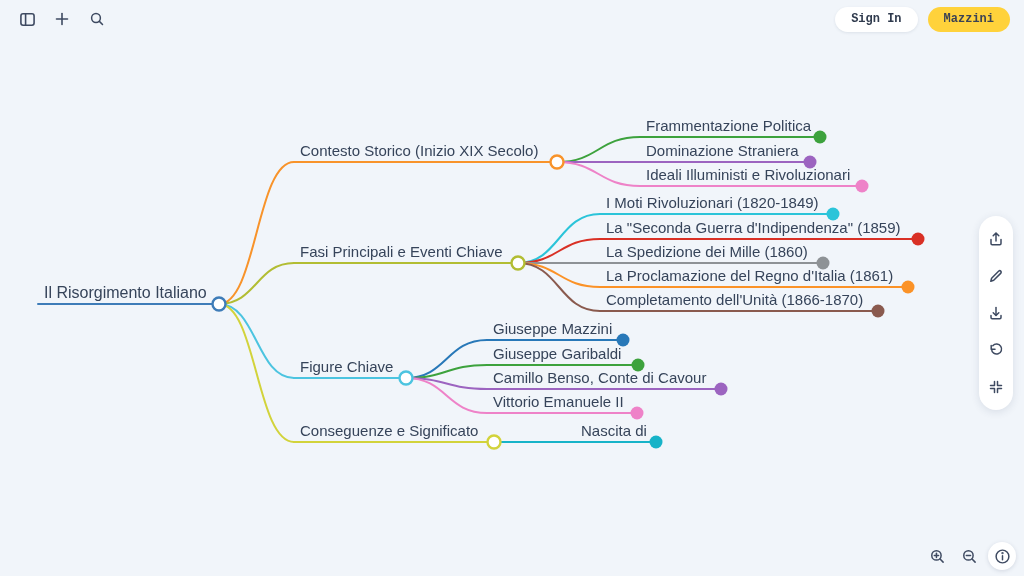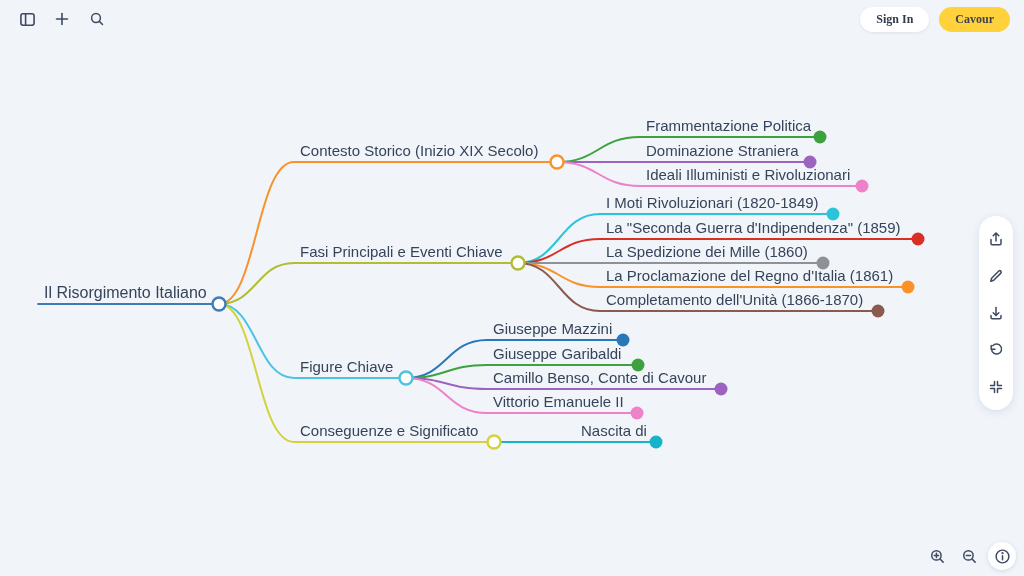--- a/index.html
+++ b/index.html
@@ -16,21 +16,21 @@
   }
   .topbar-left{display:flex;align-items:center;gap:9px;}
   .icon-btn{
     width:26px;height:26px;border:none;background:transparent;border-radius:6px;
     display:flex;align-items:center;justify-content:center;cursor:pointer;padding:0;
   }
   .icon-btn svg{display:block;}
   .topbar-right{display:flex;align-items:center;gap:10px;}
   .pill-btn{
     border:none;cursor:pointer;height:25px;padding:0 16px;border-radius:13px;
-    font-family:Liberation Serif, serif;font-size:12px;font-weight:bold;
+    font-family:Liberation Mono, monospace;font-size:12px;font-weight:bold;
     display:flex;align-items:center;justify-content:center;
   }
   .signin{background:#ffffff;color:#2f3a4d;box-shadow:0 1px 3px rgba(40,55,90,.10);}
   .upgrade{background:#ffd23b;color:#3b4254;}
   #mindmap-svg{position:absolute;top:0;left:0;}
   .side-toolbar{
     position:absolute;right:11px;top:216px;width:34px;
     background:#ffffff;border-radius:17px;box-shadow:0 2px 8px rgba(40,55,90,.12);
     display:flex;flex-direction:column;align-items:center;padding:10px 0;gap:11px;
   }
@@ -137,21 +137,21 @@
     </button>
     <button class="icon-btn" title="Search">
       <svg width="16" height="16" viewBox="0 0 16 16" fill="none" stroke="#3e4a61" stroke-width="1.5" stroke-linecap="round">
         <circle cx="7" cy="7" r="4.4"></circle>
         <line x1="10.4" y1="10.4" x2="13.5" y2="13.5"></line>
       </svg>
     </button>
   </div>
   <div class="topbar-right">
     <button class="pill-btn signin">Sign In</button>
-    <button class="pill-btn upgrade">Cavour</button>
+    <button class="pill-btn upgrade">Mazzini</button>
   </div>
 </div>
 
 <div class="side-toolbar">
   <button class="icon-btn" title="Share">
     <svg width="16" height="16" viewBox="0 0 16 16" fill="none" stroke="#3e4a61" stroke-width="1.5" stroke-linecap="round" stroke-linejoin="round">
       <path d="M8 10V2.5"></path>
         <path d="M5.2 4.8 8 2l2.8 2.8"></path>
         <path d="M3 8.5v4a1.2 1.2 0 0 0 1.2 1.2h7.6A1.2 1.2 0 0 0 13 12.5v-4"></path>
     </svg>

